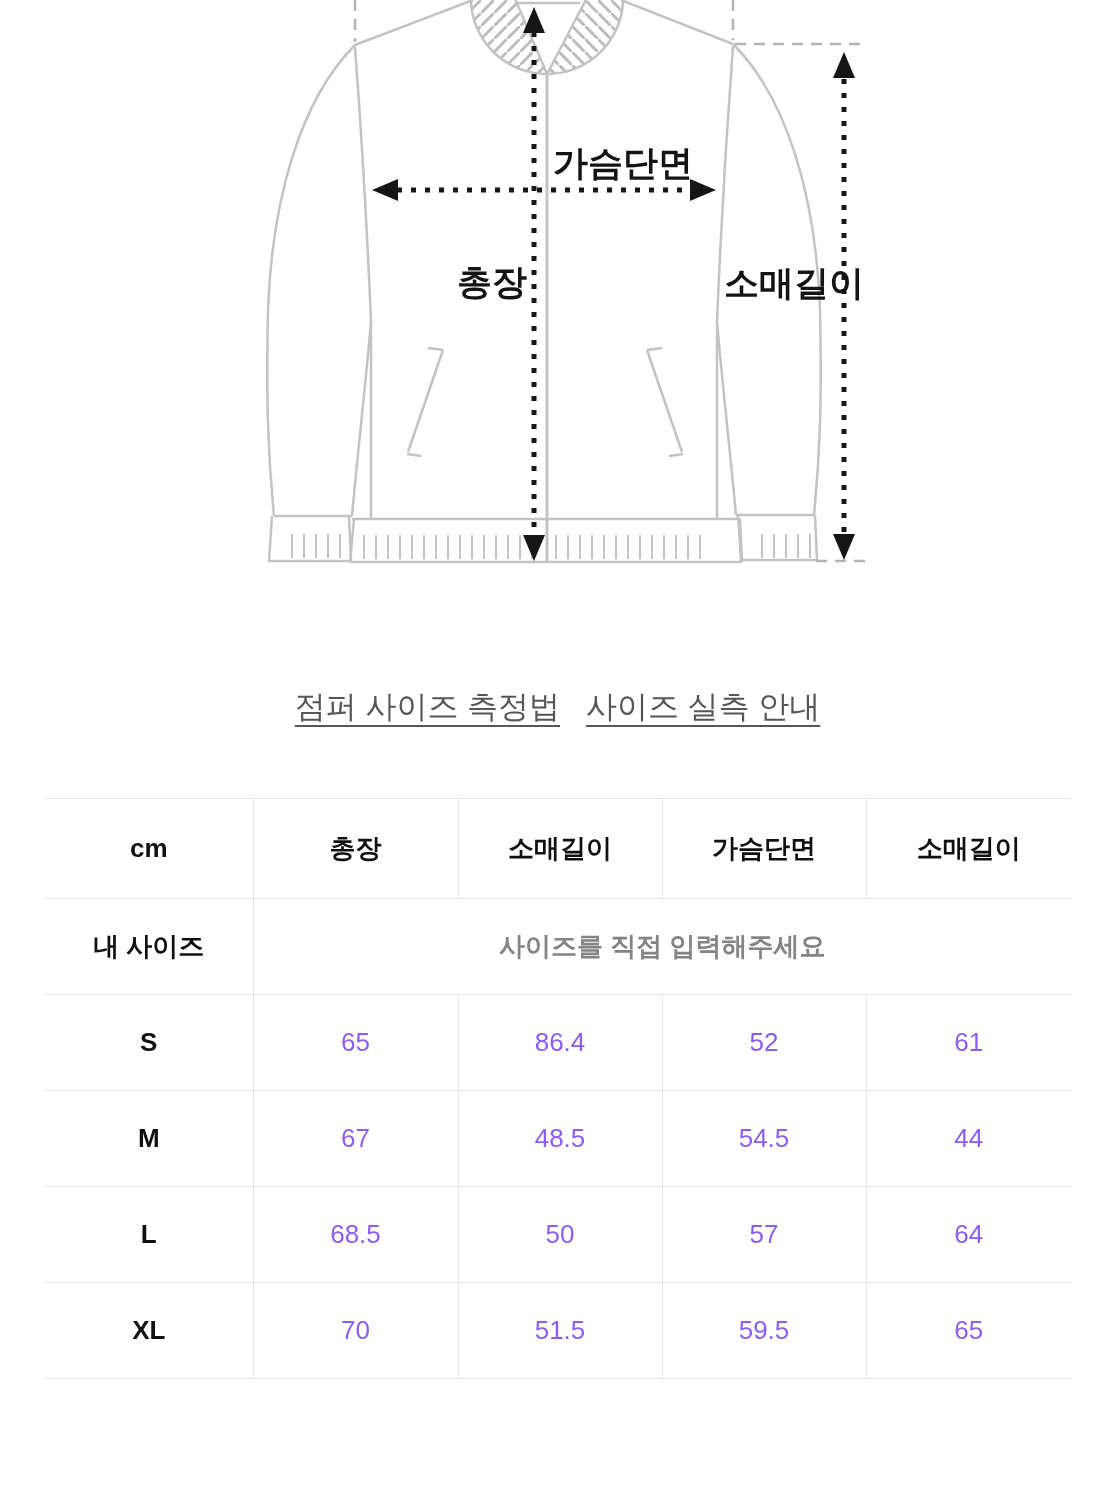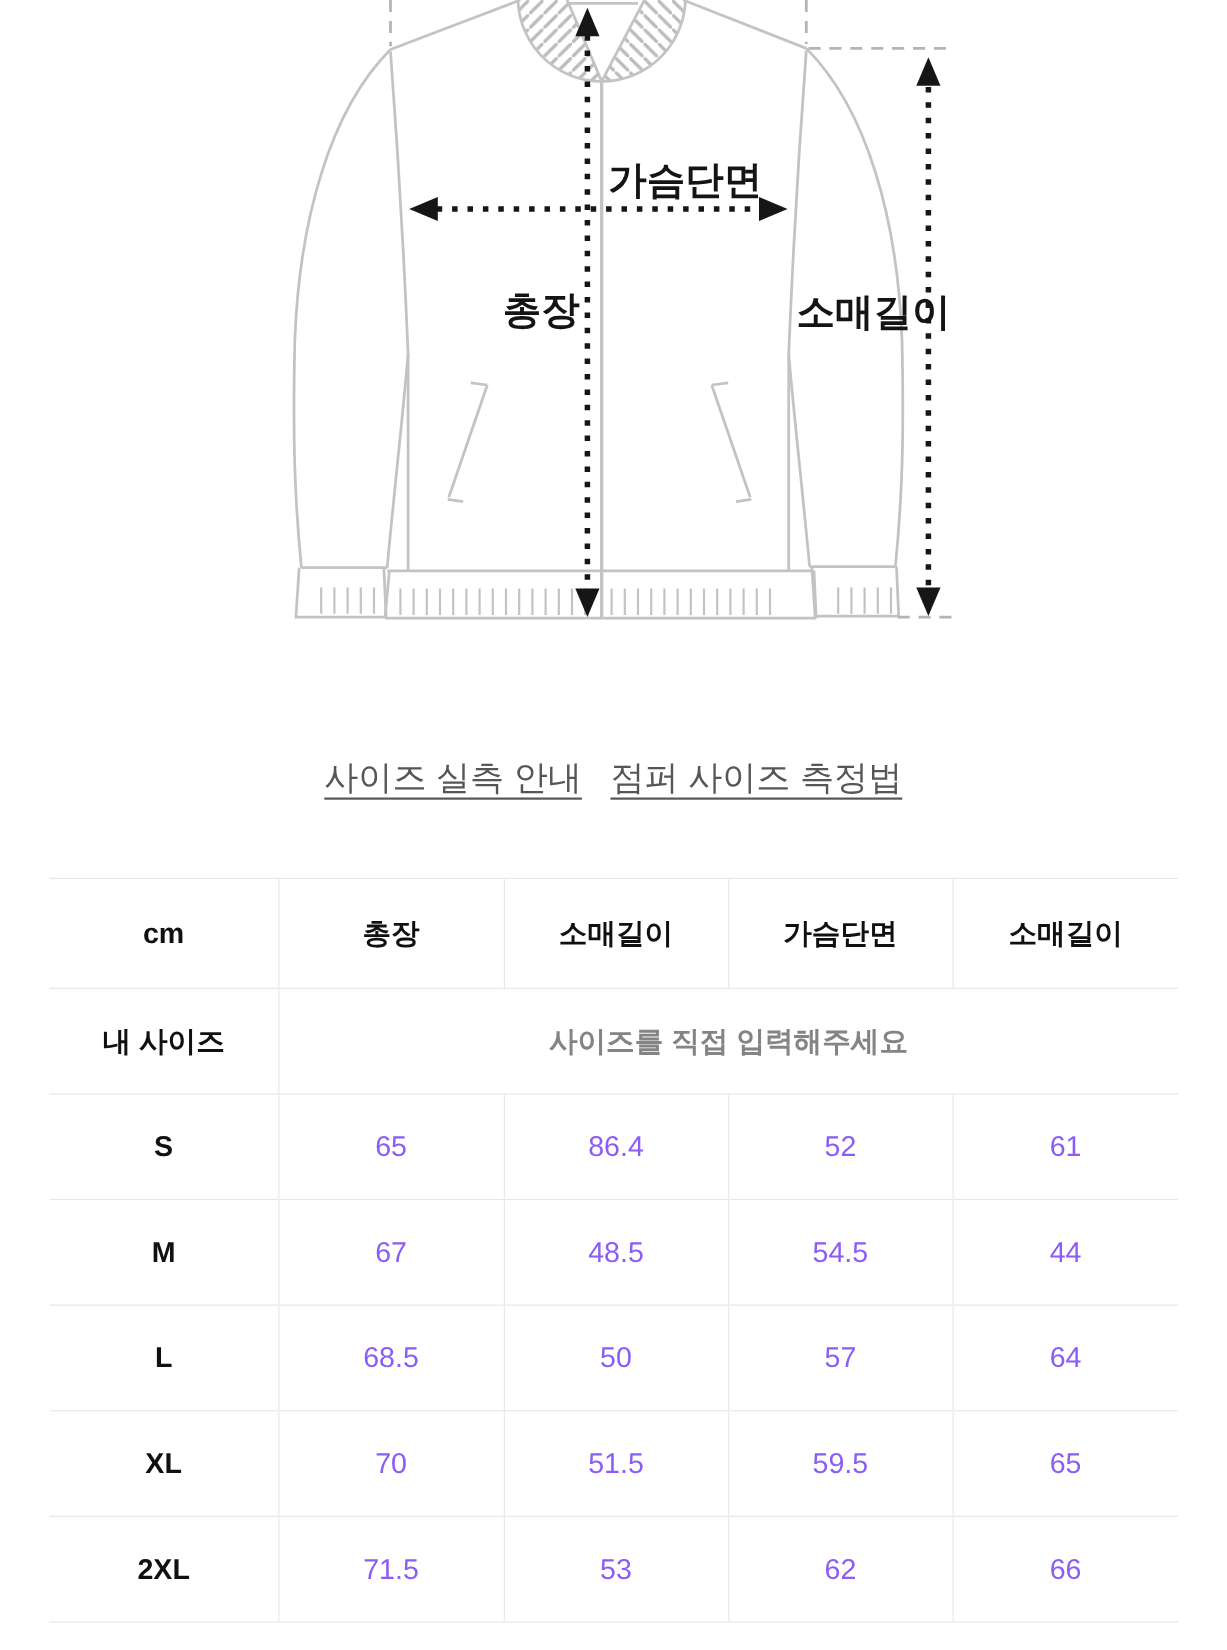--- a/index.html
+++ b/index.html
@@ -95,22 +95,22 @@
     <polygon points="844,560 833,534 855,534"></polygon>
   </g>
 
   <text x="623" y="175" text-anchor="middle">가슴단면</text>
   <text x="492" y="294" text-anchor="middle">총장</text>
   <text x="794" y="295" text-anchor="middle">소매길이</text>
 </svg>
 </div>
 
 <div class="links-row">
+  <a class="size-link">점퍼 사이즈 측정법</a>
   <a class="size-link">사이즈 실측 안내</a>
-  <a class="size-link">점퍼 사이즈 측정법</a>
 </div>
 
 <table class="size-table">
   <colgroup>
     <col style="width:208px">
       <col style="width:205px">
       <col style="width:204px">
       <col style="width:204px">
       <col style="width:205px">
   </colgroup>
@@ -147,21 +147,14 @@
       <td class="val">57</td>
       <td class="val">64</td>
     </tr>
     <tr>
       <td class="lbl">XL</td>
       <td class="val">70</td>
       <td class="val">51.5</td>
       <td class="val">59.5</td>
       <td class="val">65</td>
     </tr>
-    <tr>
-      <td class="lbl">2XL</td>
-      <td class="val">71.5</td>
-      <td class="val">53</td>
-      <td class="val">62</td>
-      <td class="val">66</td>
-    </tr>
   </tbody>
 </table>
 
 </body></html>

